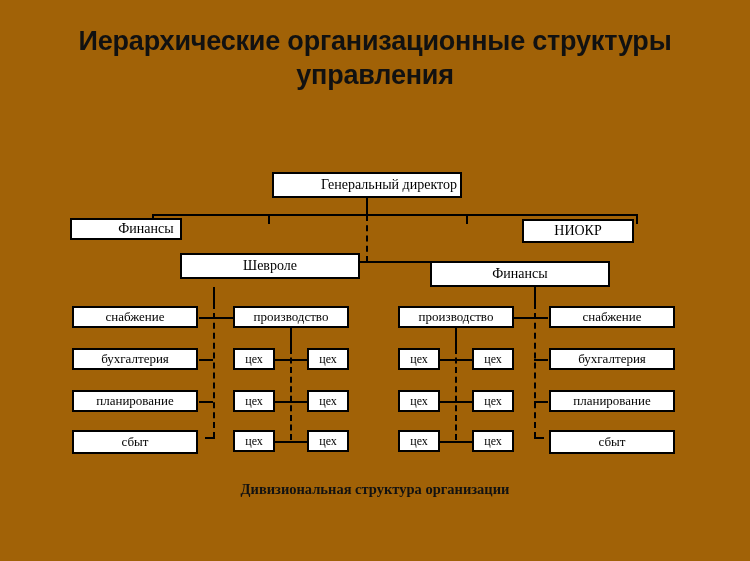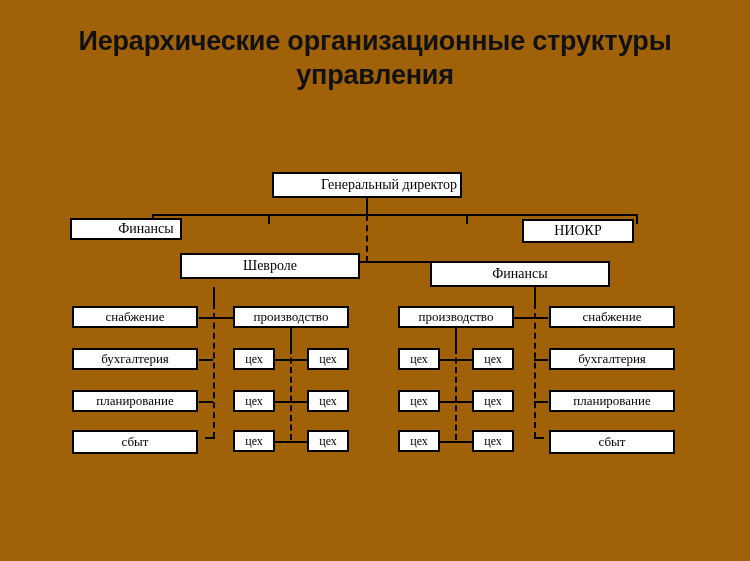--- a/index.html
+++ b/index.html
@@ -178,14 +178,15 @@
 
     <div class="box shop" style="left:398px; top:348px; width:42px; height:22px;">цех</div>
     <div class="box shop" style="left:472px; top:348px; width:42px; height:22px;">цех</div>
     <div class="box shop" style="left:398px; top:390px; width:42px; height:22px;">цех</div>
     <div class="box shop" style="left:472px; top:390px; width:42px; height:22px;">цех</div>
     <div class="box shop" style="left:398px; top:430px; width:42px; height:22px;">цех</div>
     <div class="box shop" style="left:472px; top:430px; width:42px; height:22px;">цех</div>
 
   </div>
 
+  <div class="caption">Дивизиональная структура организации</div>
 
 </div>
 
 </body></html>

